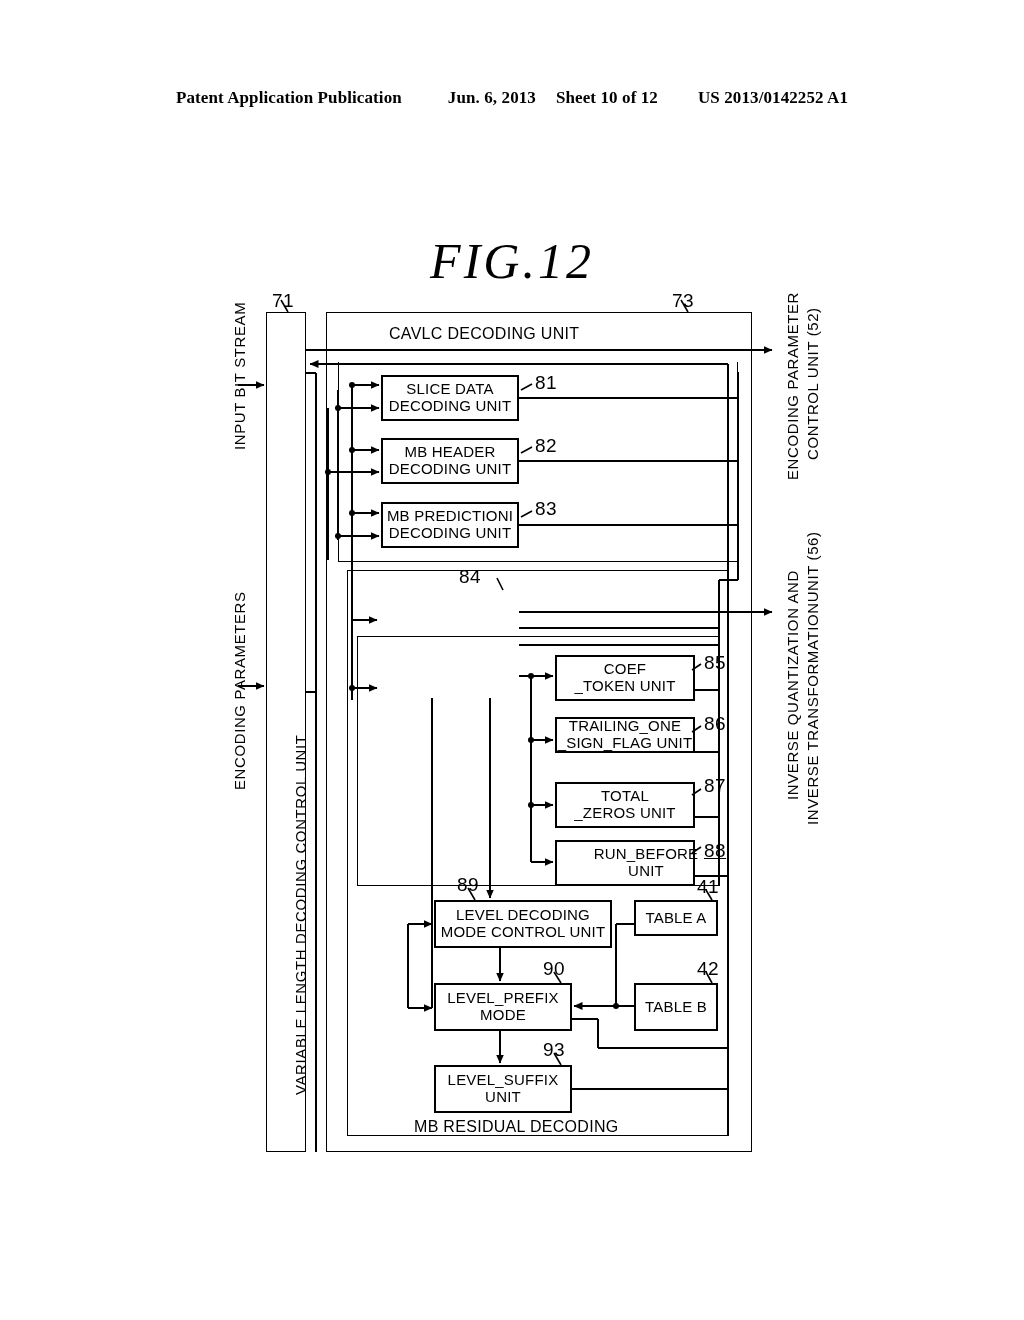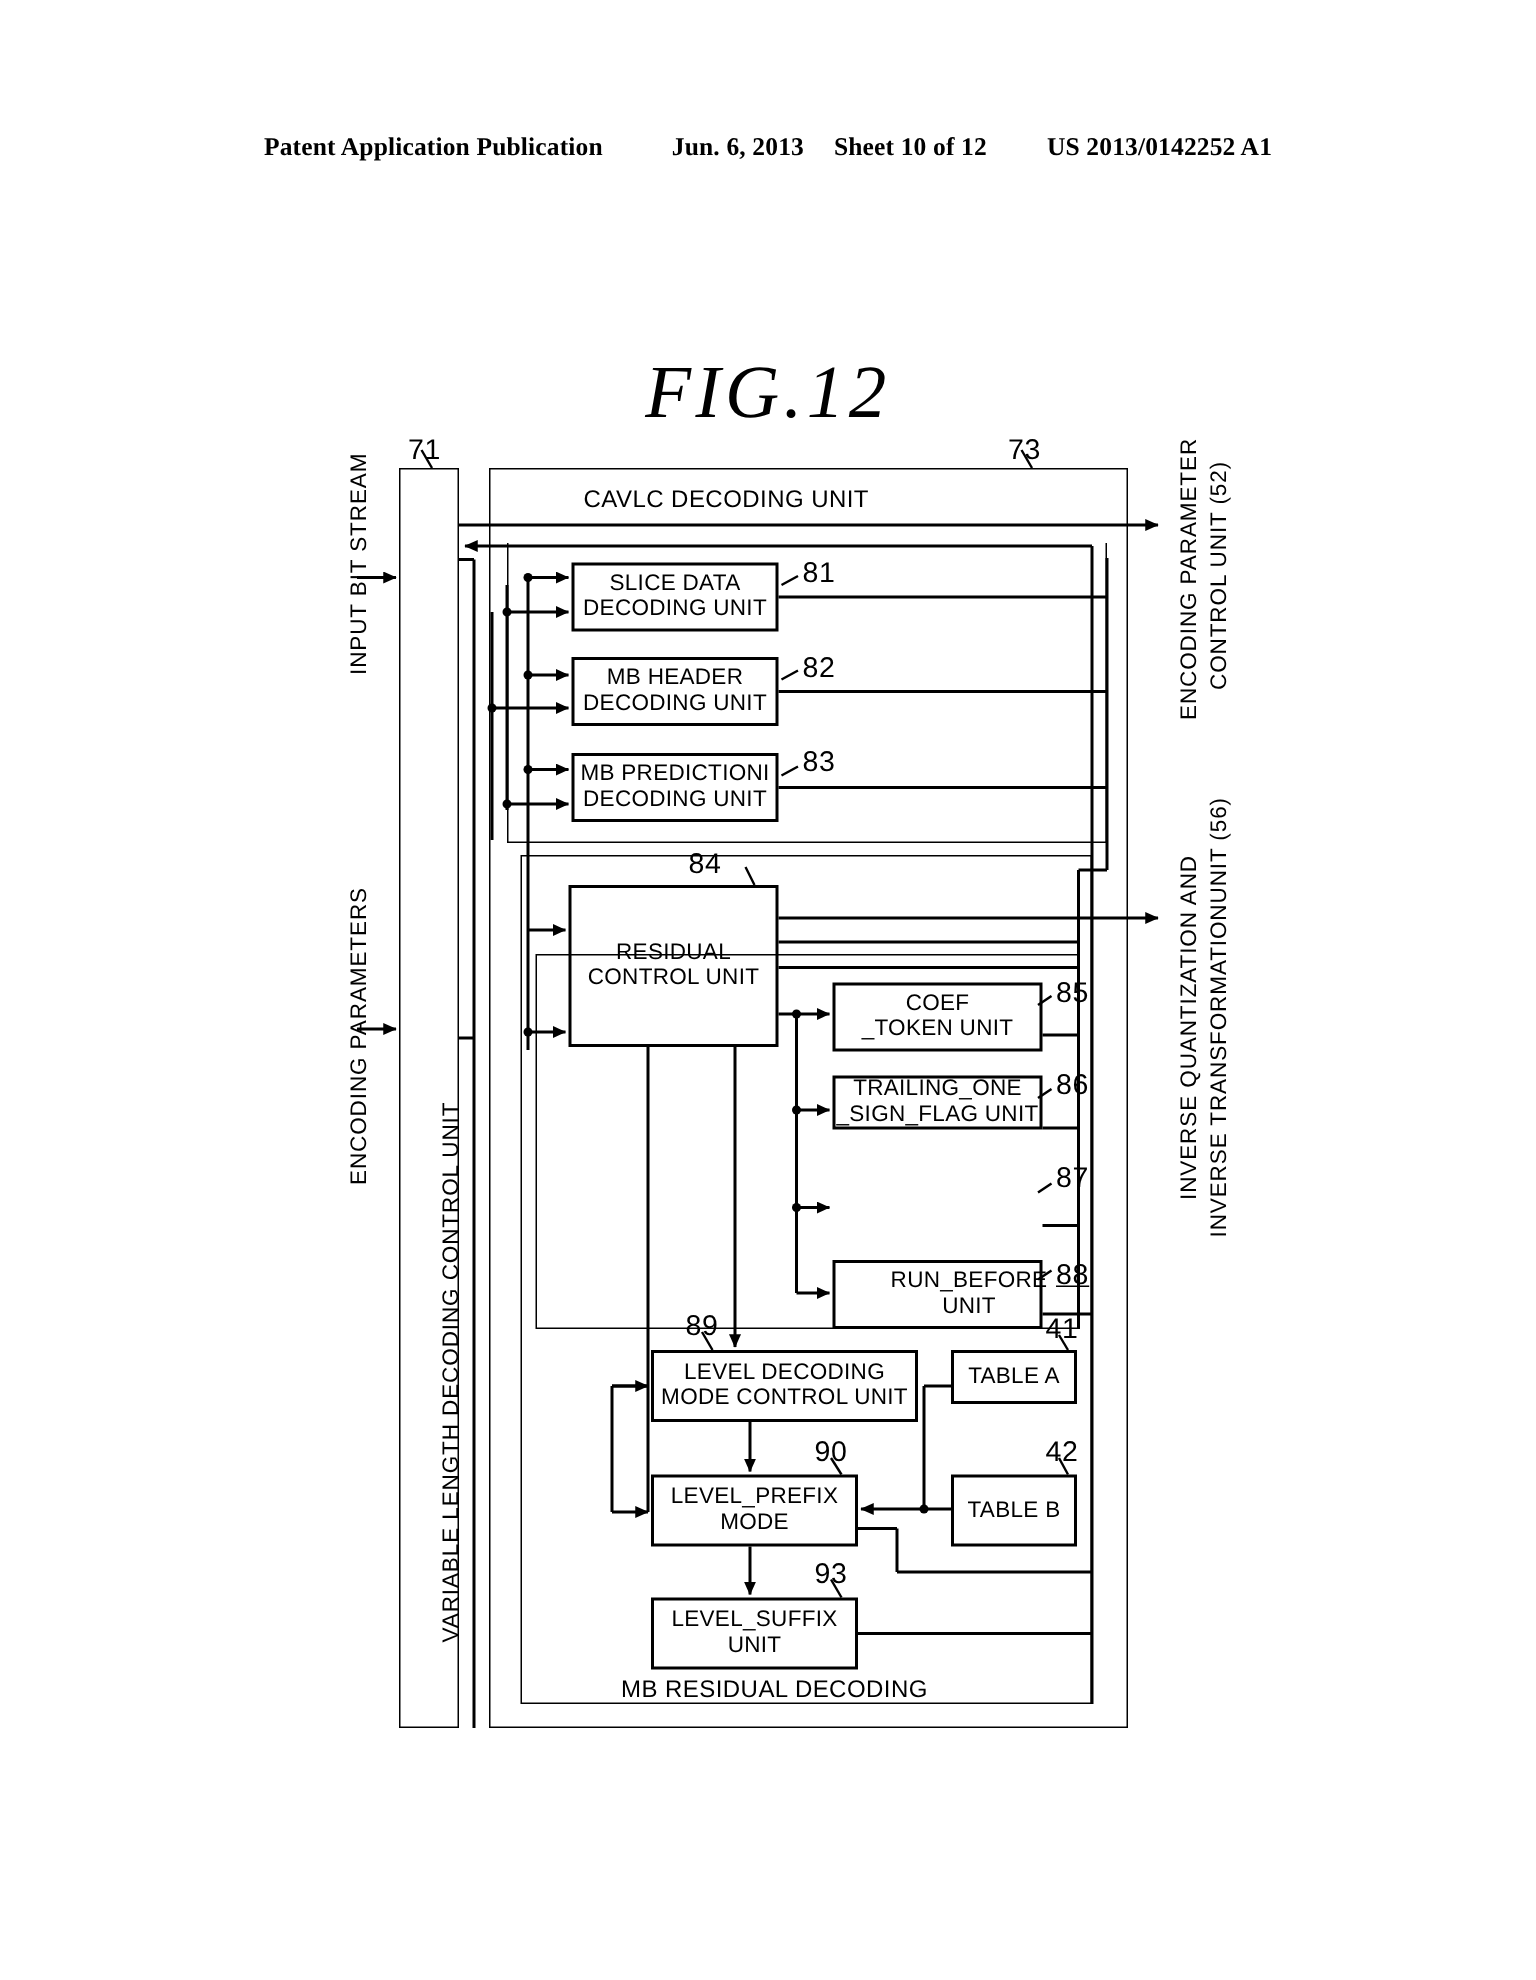--- a/index.html
+++ b/index.html
@@ -150,32 +150,32 @@
   <div class="ref" style="left:535px; top:372px;">81</div>
 
   <div class="bx" style="left:381px; top:438px; width:138px; height:46px;">MB HEADER
 DECODING UNIT</div>
   <div class="ref" style="left:535px; top:435px;">82</div>
 
   <div class="bx" style="left:381px; top:502px; width:138px; height:46px;">MB PREDICTIONI
 DECODING UNIT</div>
   <div class="ref" style="left:535px; top:498px;">83</div>
 
-  <div class="bx" style="left:379px; top:590px; width:140px; height:108px;">RESIDUAL
-CONTROL UNIT</div>
   <div class="ref" style="left:459px; top:566px;">84</div>
 
   <div class="bx" style="left:555px; top:655px; width:140px; height:46px;">COEF
 _TOKEN UNIT</div>
   <div class="ref" style="left:704px; top:652px;">85</div>
 
   <div class="bx" style="left:555px; top:717px; width:140px; height:36px;">TRAILING_ONE
 _SIGN_FLAG UNIT</div>
   <div class="ref" style="left:704px; top:713px;">86</div>
 
+  <div class="bx" style="left:555px; top:782px; width:140px; height:46px;">TOTAL
+_ZEROS UNIT</div>
   <div class="ref" style="left:704px; top:775px;">87</div>
 
   <div class="bx" style="left:555px; top:840px; width:140px; height:46px;padding-left:42px;">RUN_BEFORE
 UNIT</div>
   <div class="ref" style="left:704px; top:840px;text-decoration:underline;">88</div>
 
   <div class="bx" style="left:434px; top:900px; width:178px; height:48px;">LEVEL DECODING
 MODE CONTROL UNIT</div>
   <div class="ref" style="left:457px; top:874px;">89</div>
 

